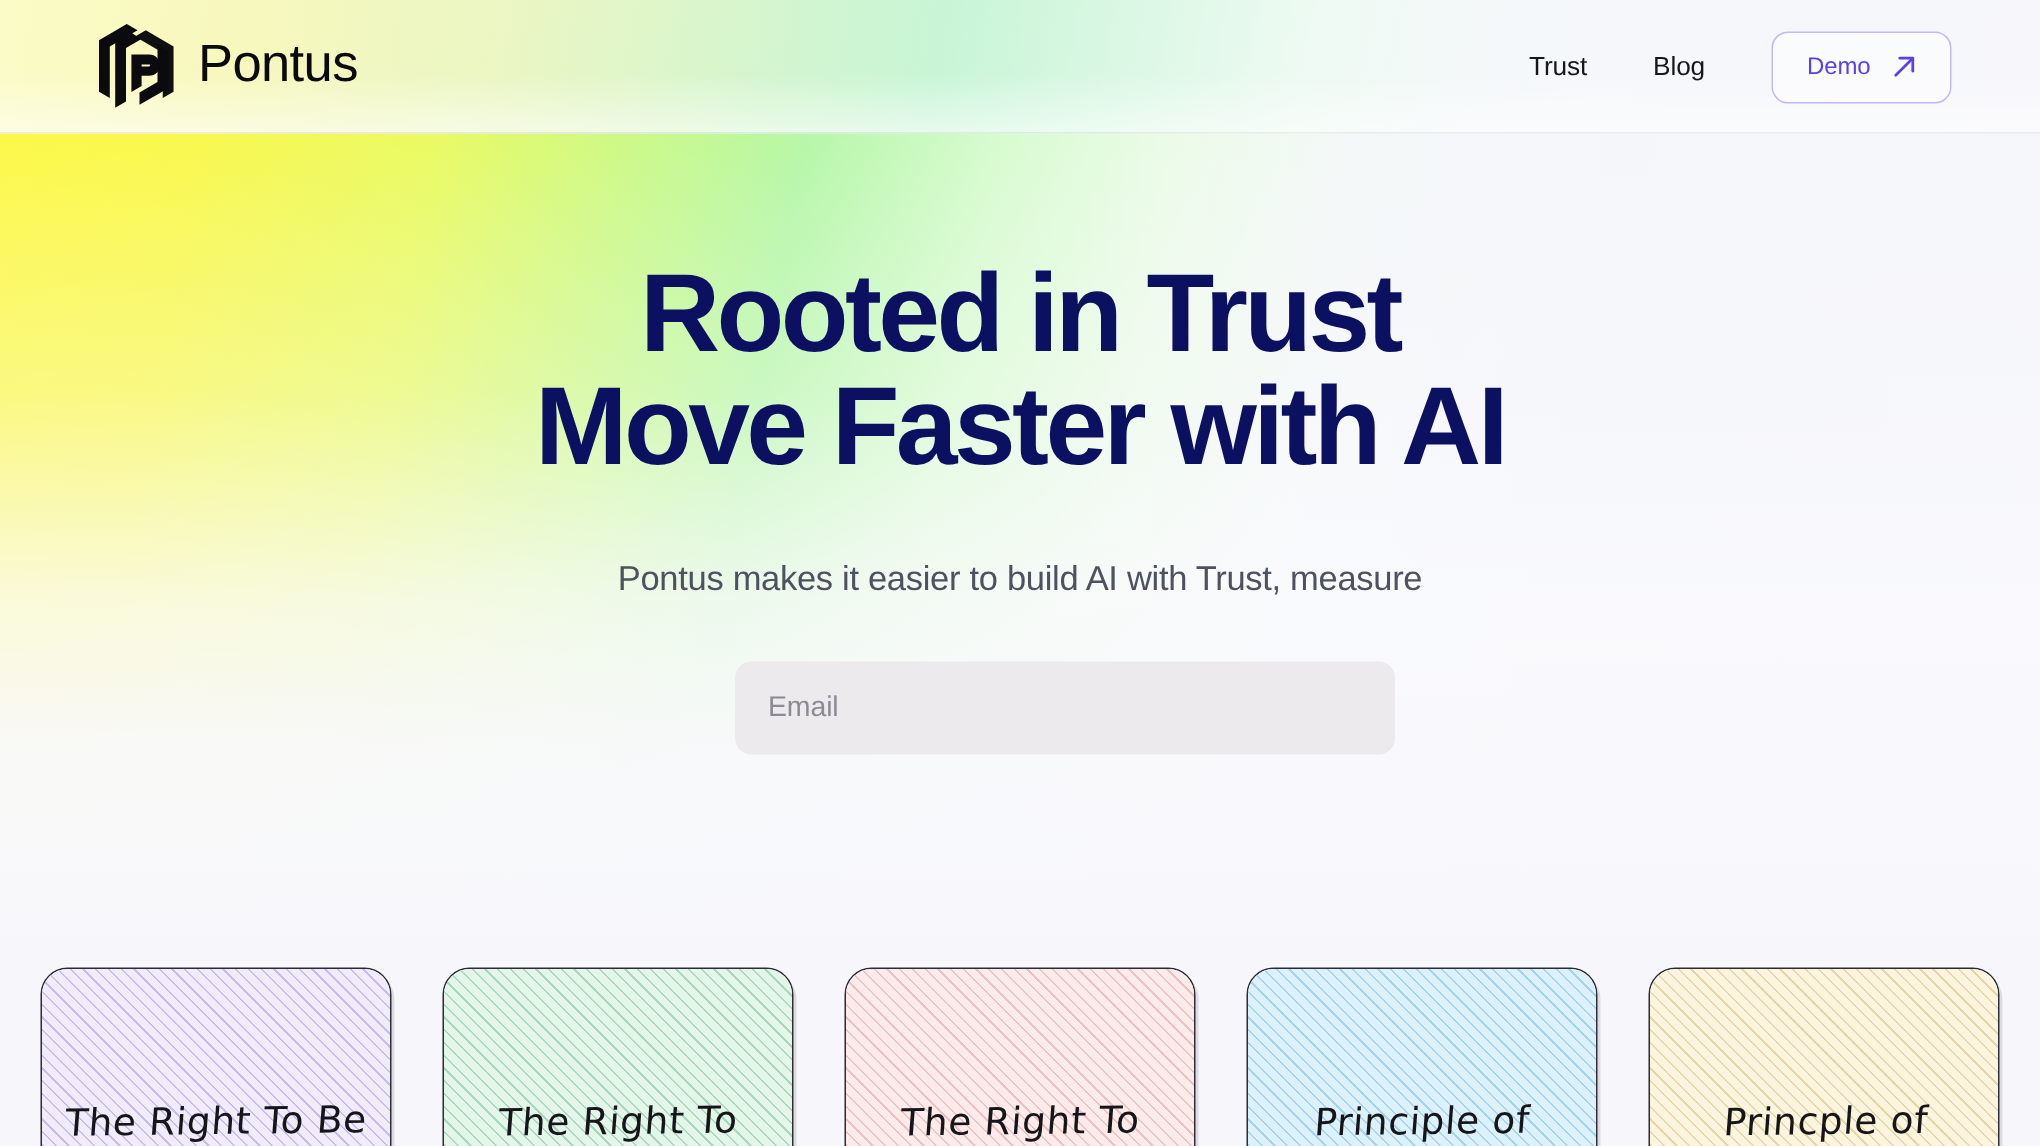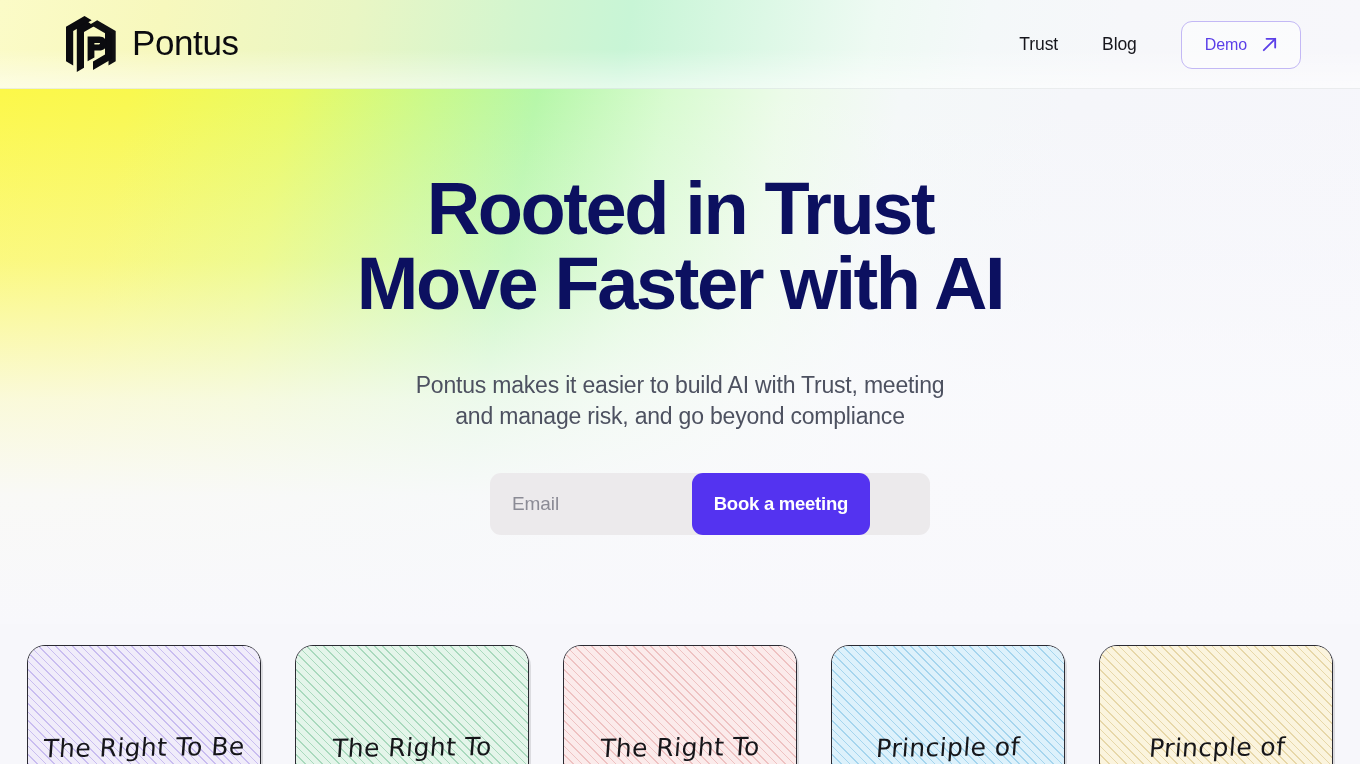--- a/index.html
+++ b/index.html
@@ -289,27 +289,25 @@
 
   <div class="hero">
     <div class="hero-inner">
 
       <h1 class="headline" style="color: rgb(12, 16, 96);">
         <span class="line">Rooted in Trust</span>
         <span class="line">Move Faster with AI</span>
       </h1>
 
       <p class="subhead" style="color: rgb(77, 81, 96);">
-        <span class="line">Pontus makes it easier to build AI with Trust, meeting</span>
-        <span class="line">and manage risk, and go beyond compliance</span>
+        <span class="line">Pontus makes it easier to build AI with Trust, measure</span>
       </p>
 
       <div class="signup">
         <input class="email-input" type="text" placeholder="Email" style="background: rgb(236, 234, 236);">
-        <button class="book-btn" style="background: rgb(84, 51, 240);">Book a meeting</button>
       </div>
 
     </div>
   </div>
 
   <div class="cards">
     <div class="card">
       <div class="card-hatch" style="background: repeating-linear-gradient(45deg, rgb(201, 189, 240) 0px, rgb(201, 189, 240) 1.1px, rgba(255, 255, 255, 0) 1.1px, rgba(255, 255, 255, 0) 6px) rgb(240, 236, 250);"></div>
       <div class="card-title">The Right To Be</div>
     </div>

